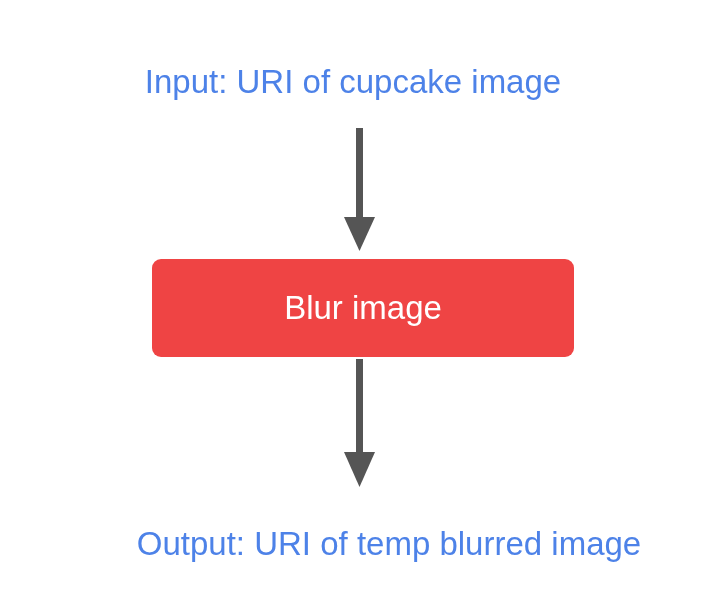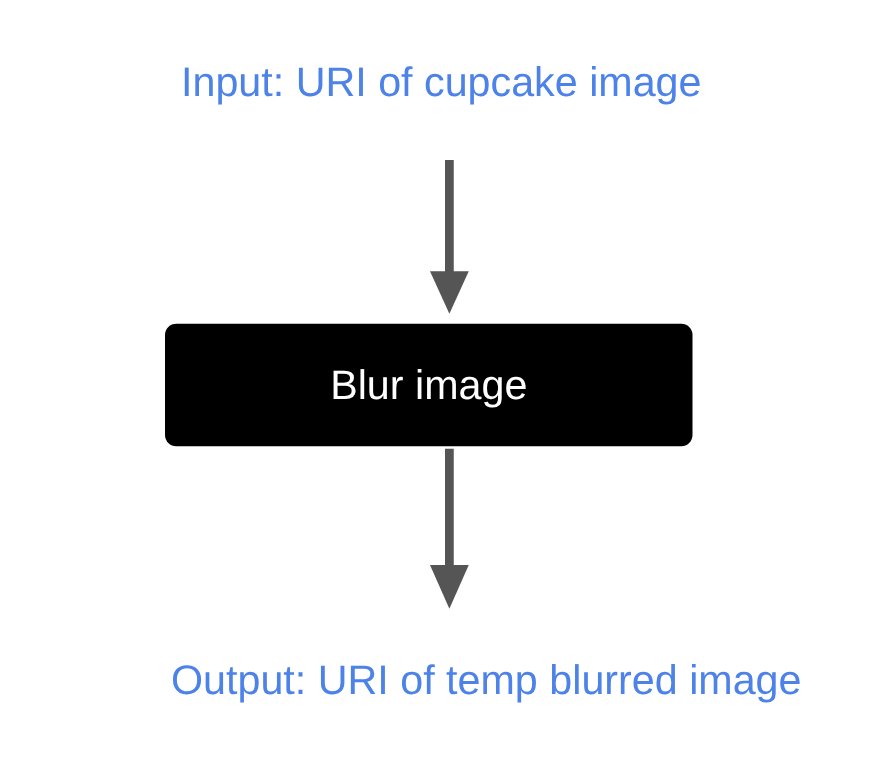--- a/index.html
+++ b/index.html
@@ -31,36 +31,36 @@
     color: #4d82e8;
     font-family: "Liberation Sans", sans-serif;
     font-size: 33px;
     font-weight: 400;
     line-height: 40px;
     letter-spacing: 0px;
     white-space: nowrap;
   }
 
   #input-label {
-    top: 46px;
+    top: 62px;
   }
 
   #output-label {
     top: 524px;
     padding-left: 36px;
   }
 
   
   #process-box {
     position: absolute;
-    left: 132px;
+    left: 152px;
     top: 259px;
     width: 422px;
     height: 98px;
-    background: #000000;
+    background: #ef4444;
     border-radius: 9px;
     display: flex;
     align-items: center;
     justify-content: center;
     box-sizing: border-box;
   }
 
   #process-box-label {
     color: #ffffff;
     font-family: "Liberation Sans", sans-serif;

